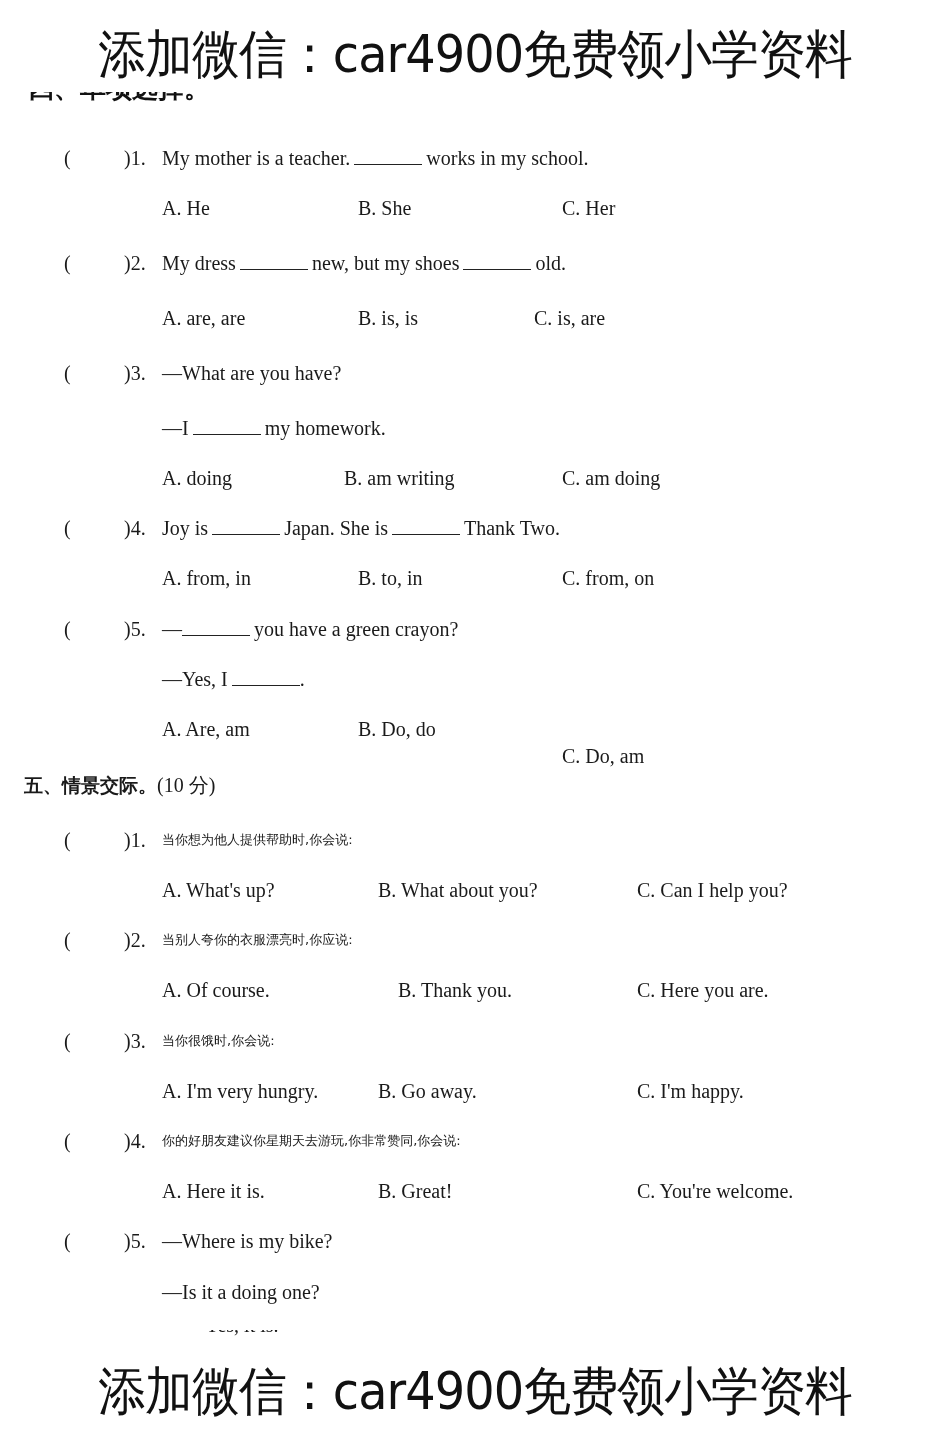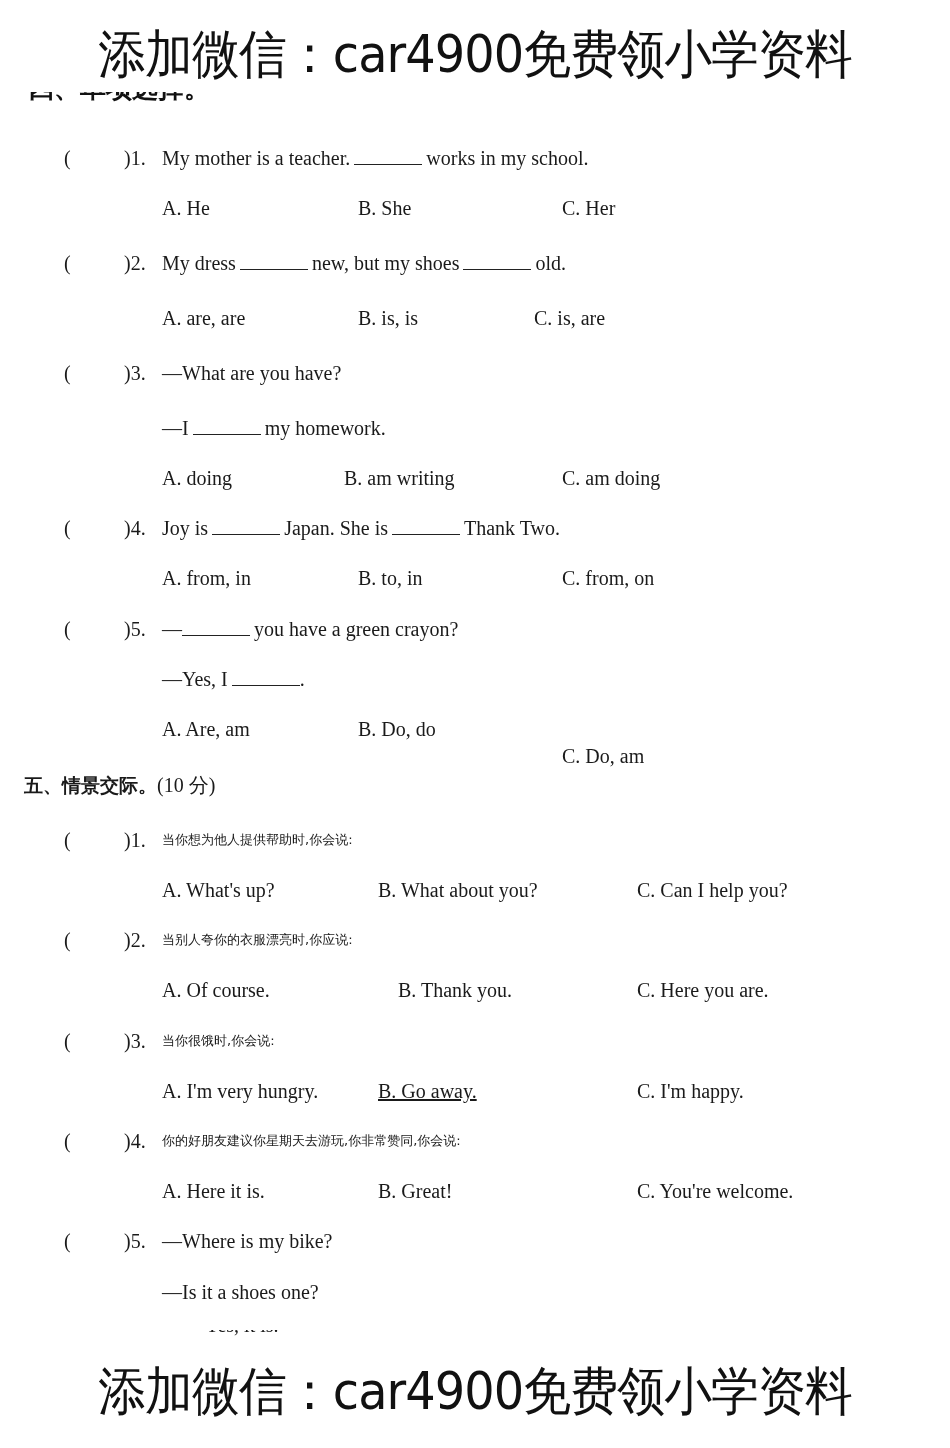--- a/index.html
+++ b/index.html
@@ -207,40 +207,40 @@
   <span class="opt" style="left:637px;">C. Here you are.</span>
 </div>
 
 <div class="row" style="top:1029px;">
   <span class="paren">(</span>
   <span class="qnum">)3.</span>
   <span class="stem cn">当你很饿时,你会说:</span>
 </div>
 <div class="row" style="top:1079px;">
   <span class="opt" style="left:162px;">A. I'm very hungry.</span>
-  <span class="opt" style="left:378px;text-decoration:underline;">B. Go away.</span>
+  <span class="opt" style="left:378px;">B. Go away.</span>
   <span class="opt" style="left:637px;">C. I'm happy.</span>
 </div>
 
 <div class="row" style="top:1129px;">
   <span class="paren">(</span>
   <span class="qnum">)4.</span>
   <span class="stem cn">你的好朋友建议你星期天去游玩,你非常赞同,你会说:</span>
 </div>
 <div class="row" style="top:1179px;">
   <span class="opt" style="left:162px;">A. Here it is.</span>
   <span class="opt" style="left:378px;">B. Great!</span>
   <span class="opt" style="left:637px;">C. You're welcome.</span>
 </div>
 
 <div class="row" style="top:1229px;">
   <span class="paren">(</span>
   <span class="qnum">)5.</span>
   <span class="stem">—Where is my bike?</span>
 </div>
 <div class="row" style="top:1280px;">
-  <span class="sub">—Is it a shoes one?</span>
+  <span class="sub">—Is it a doing one?</span>
 </div>
 <div class="trunc-line">
   <span>—Yes, it is.</span>
 </div>
 
 <div class="watermark bottom">添加微信：car4900免费领小学资料</div>
 
 </body></html>

